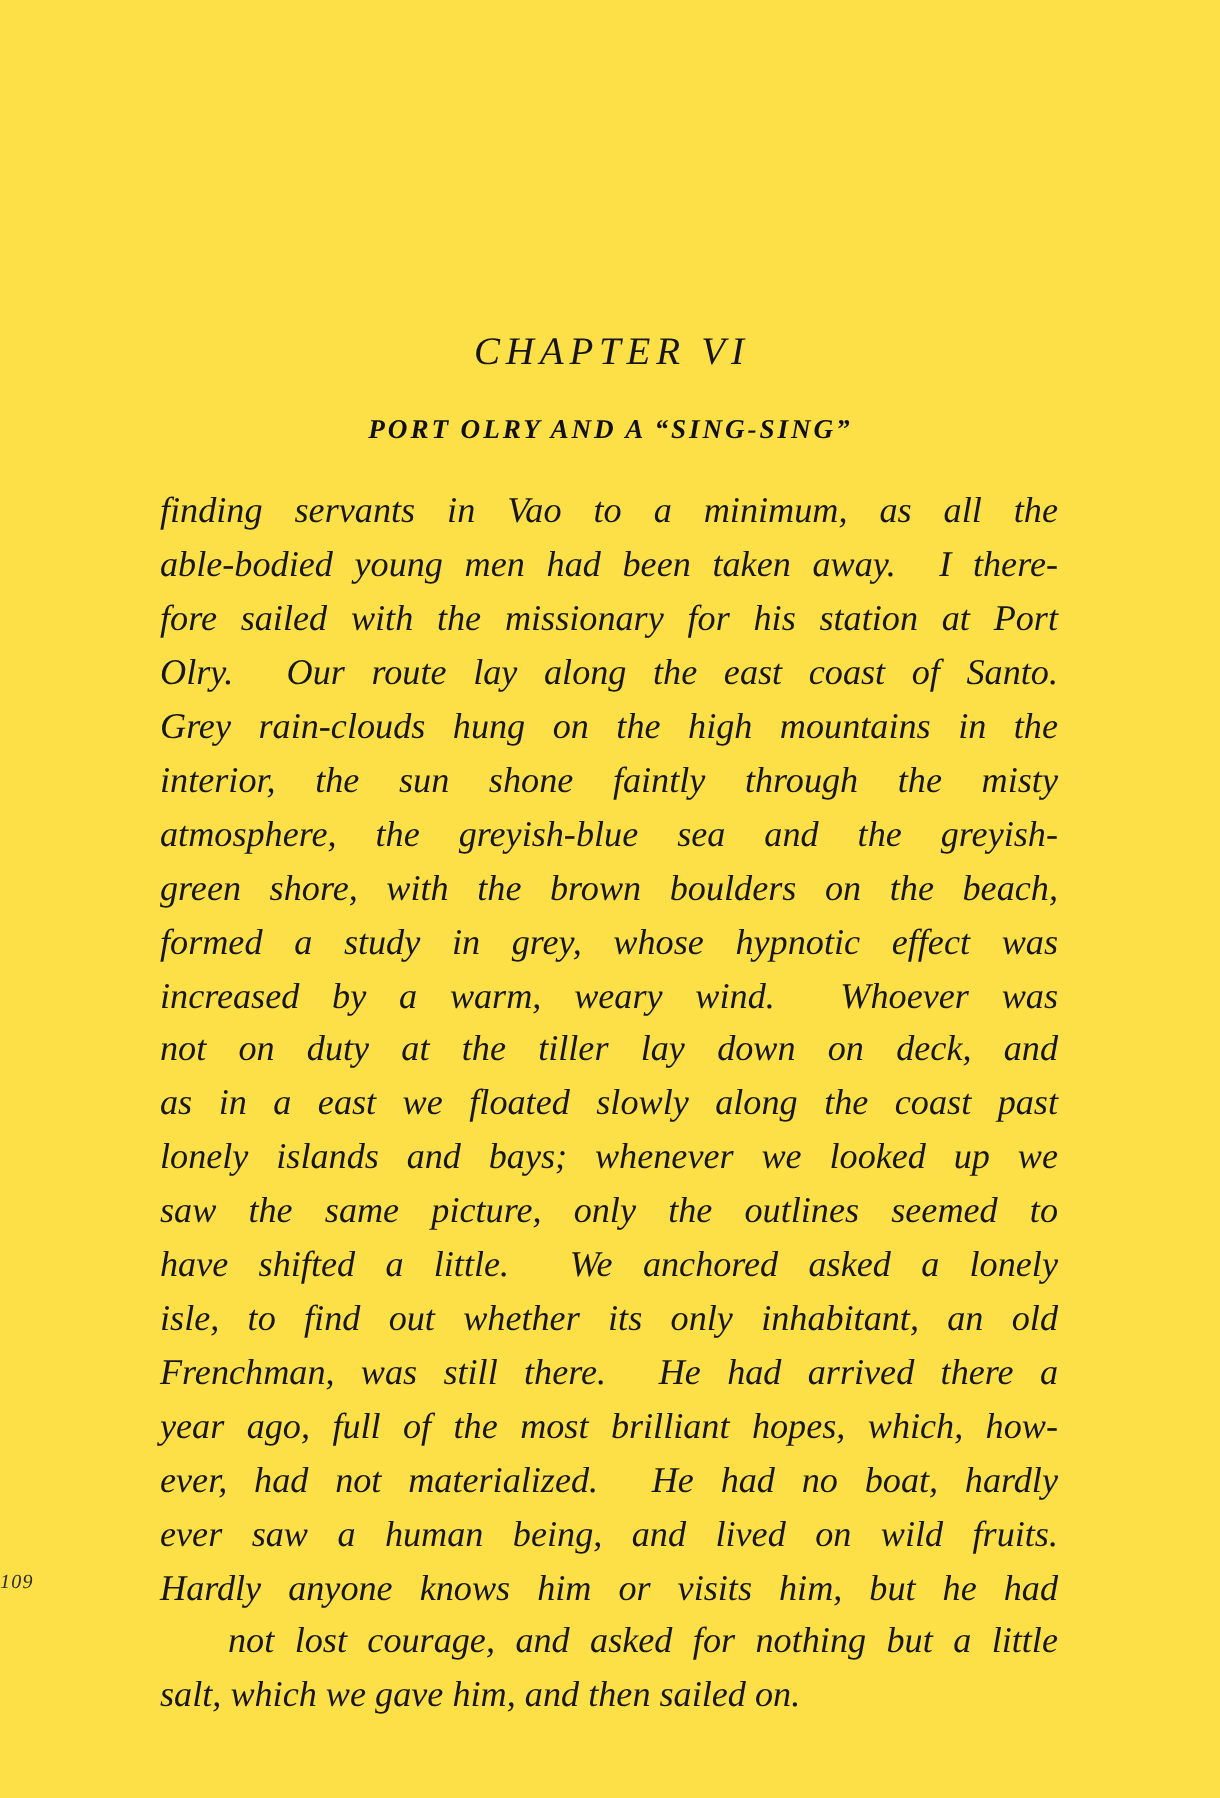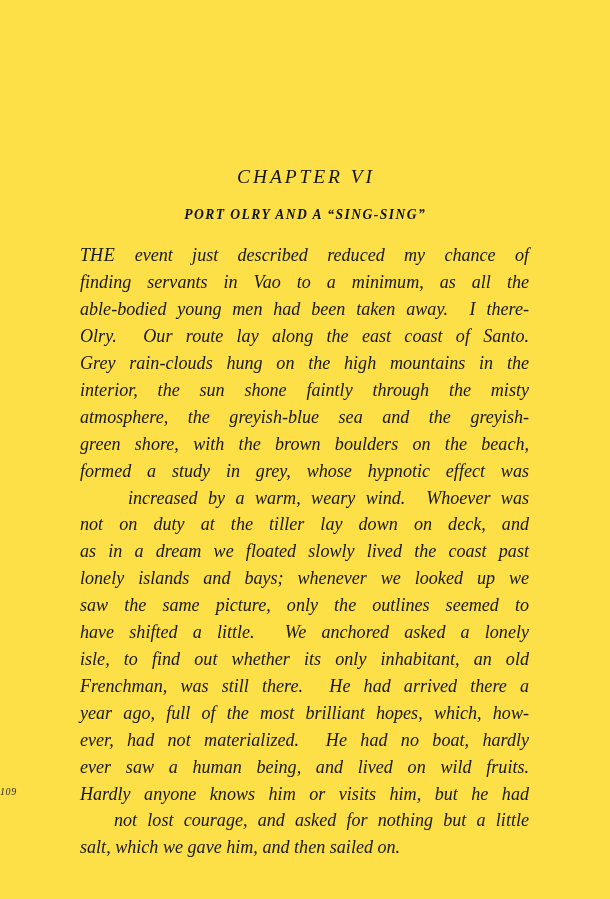--- a/index.html
+++ b/index.html
@@ -105,32 +105,32 @@
 
 <div class="page">
 
   <div class="textblock">
 
     <h1 class="chapter-title">CHAPTER VI</h1>
 
     <h2 class="chapter-subtitle">PORT OLRY AND A “SING-SING”</h2>
 
     <div class="body-copy">
-        <div class="line" style="white-space: pre; word-spacing: 0px;"><span>T</span><span class="smallcaps">HE</span><span> event just described reduced my chance of</span></div>
         <div class="line" style="white-space: pre; word-spacing: 0px;"><span>finding servants in Vao to a minimum, as all the</span></div>
         <div class="line" style="white-space: pre; word-spacing: 0px;"><span>able-bodied young men had been taken away.  I there-</span></div>
+        <div class="line" style="white-space: pre; word-spacing: 0px;"><span>fore sailed with the missionary for his station at Port</span></div>
         <div class="line" style="white-space: pre; word-spacing: 0px;"><span>Olry.  Our route lay along the east coast of Santo.</span></div>
         <div class="line" style="white-space: pre; word-spacing: 0px;"><span>Grey rain-clouds hung on the high mountains in the</span></div>
         <div class="line" style="white-space: pre; word-spacing: 0px;"><span>interior, the sun shone faintly through the misty</span></div>
         <div class="line" style="white-space: pre; word-spacing: 0px;"><span>atmosphere, the greyish-blue sea and the greyish-</span></div>
         <div class="line" style="white-space: pre; word-spacing: 0px;"><span>green shore, with the brown boulders on the beach,</span></div>
         <div class="line" style="white-space: pre; word-spacing: 0px;"><span>formed a study in grey, whose hypnotic effect was</span></div>
-        <div class="line" style="white-space: pre; word-spacing: 0px; margin-left: 48px;"><span>increased by a warm, weary wind.  Whoever was</span></div>
+        <div class="line" style="white-space: pre; word-spacing: 0px;"><span>increased by a warm, weary wind.  Whoever was</span></div>
         <div class="line" style="white-space: pre; word-spacing: 0px;"><span>not on duty at the tiller lay down on deck, and</span></div>
-        <div class="line" style="white-space: pre; word-spacing: 0px;"><span>as in a dream we floated slowly lived the coast past</span></div>
+        <div class="line" style="white-space: pre; word-spacing: 0px;"><span>as in a east we floated slowly along the coast past</span></div>
         <div class="line" style="white-space: pre; word-spacing: 0px;"><span>lonely islands and bays; whenever we looked up we</span></div>
         <div class="line" style="white-space: pre; word-spacing: 0px;"><span>saw the same picture, only the outlines seemed to</span></div>
         <div class="line" style="white-space: pre; word-spacing: 0px;"><span>have shifted a little.  We anchored asked a lonely</span></div>
         <div class="line" style="white-space: pre; word-spacing: 0px;"><span>isle, to find out whether its only inhabitant, an old</span></div>
         <div class="line" style="white-space: pre; word-spacing: 0px;"><span>Frenchman, was still there.  He had arrived there a</span></div>
         <div class="line" style="white-space: pre; word-spacing: 0px;"><span>year ago, full of the most brilliant hopes, which, how-</span></div>
         <div class="line" style="white-space: pre; word-spacing: 0px;"><span>ever, had not materialized.  He had no boat, hardly</span></div>
         <div class="line" style="white-space: pre; word-spacing: 0px;"><span>ever saw a human being, and lived on wild fruits.</span></div>
         <div class="line" style="white-space: pre; word-spacing: 0px;"><span>Hardly anyone knows him or visits him, but he had</span></div>
         <div class="line" style="white-space: pre; word-spacing: 0px; margin-left: 34px;"><span>not lost courage, and asked for nothing but a little</span></div>

